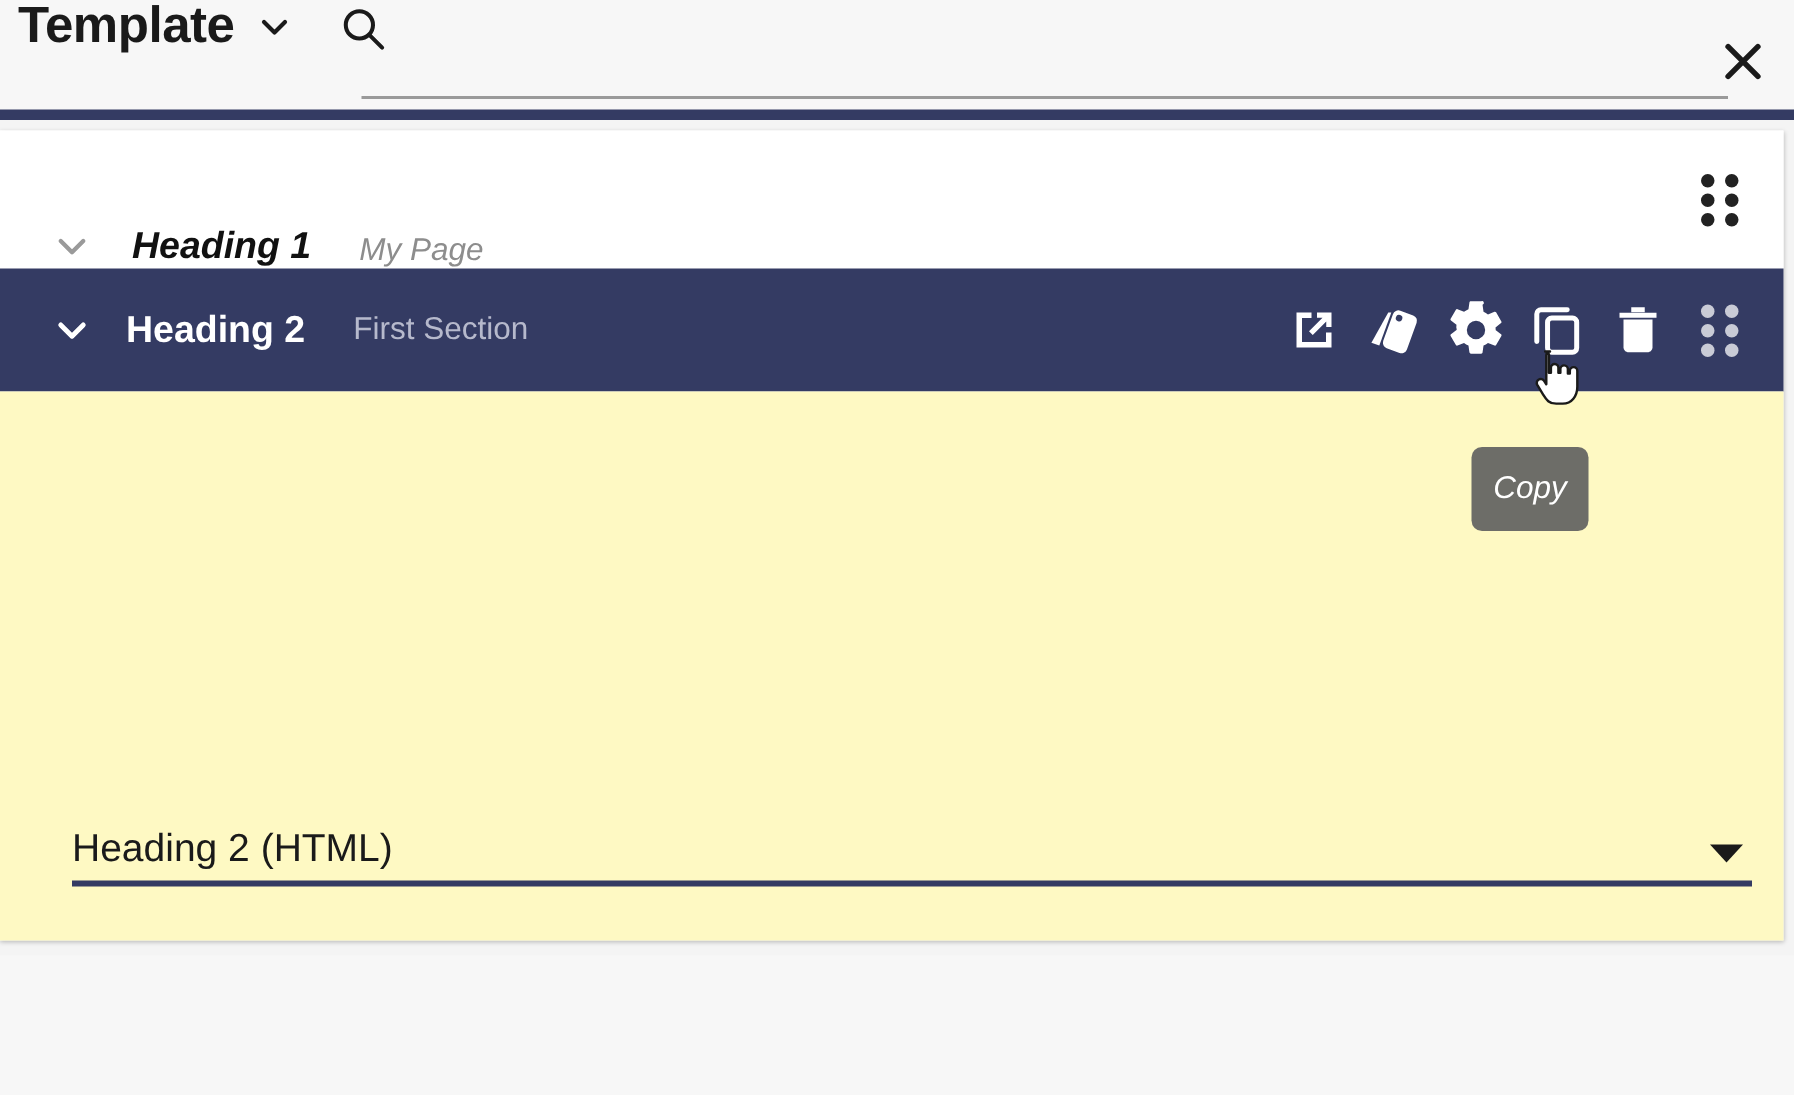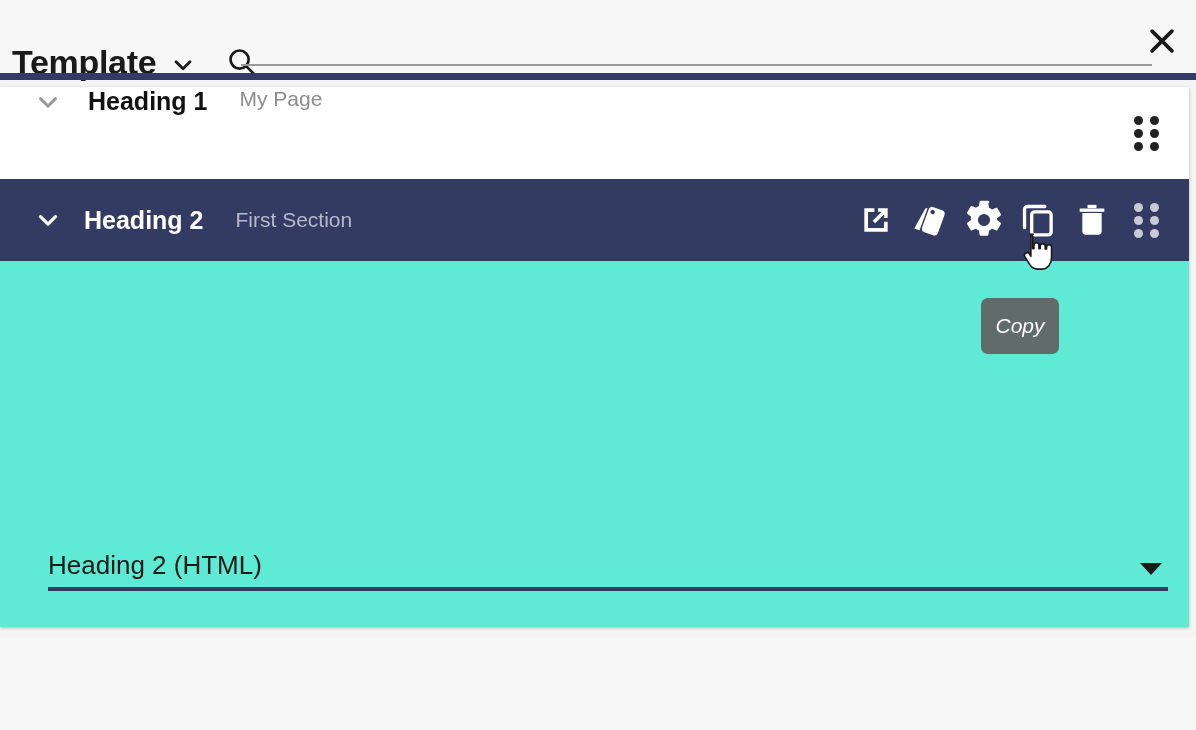--- a/index.html
+++ b/index.html
@@ -22,21 +22,21 @@
   }
 
   
   .header {
     position: absolute;
     left: 0; top: 0;
     width: 1196px;
     height: 79px;
     background: #f7f7f7;
     display: flex;
-    align-items: flex-end;
+    align-items: flex-start;
   }
   .header-title {
     font-size: 34px;
     font-weight: bold;
     color: #1a1a1a;
     margin-left: 12px;
     letter-spacing: -0.3px;
     line-height: 1;
   }
   .header-chevron {
@@ -96,21 +96,22 @@
     background: #ffffff;
     box-shadow: 0 1px 3px rgba(0,0,0,0.25);
   }
 
   
   .row-h1 {
     position: relative;
     height: 92px;
     background: #ffffff;
     display: flex;
-    align-items: flex-start;
+    align-items: flex-end;
+    font-style: italic;
   }
   .row-chevron {
     width: 30px;
     height: 30px;
     margin-left: 33px;
     display: flex;
     align-items: center;
     justify-content: center;
     cursor: pointer;
     flex: none;
@@ -168,21 +169,21 @@
     position: relative;
     height: 82px;
     background: #343b63;
     display: flex;
     align-items: center;
   }
 
   
   .detail {
     position: relative;
-    background: #5eead4;
+    background: #fef9c3;
     padding: 0;
     height: 366px;
   }
 
   .field {
     position: absolute;
     display: flex;
     align-items: flex-end;
   }
   .field-text {

